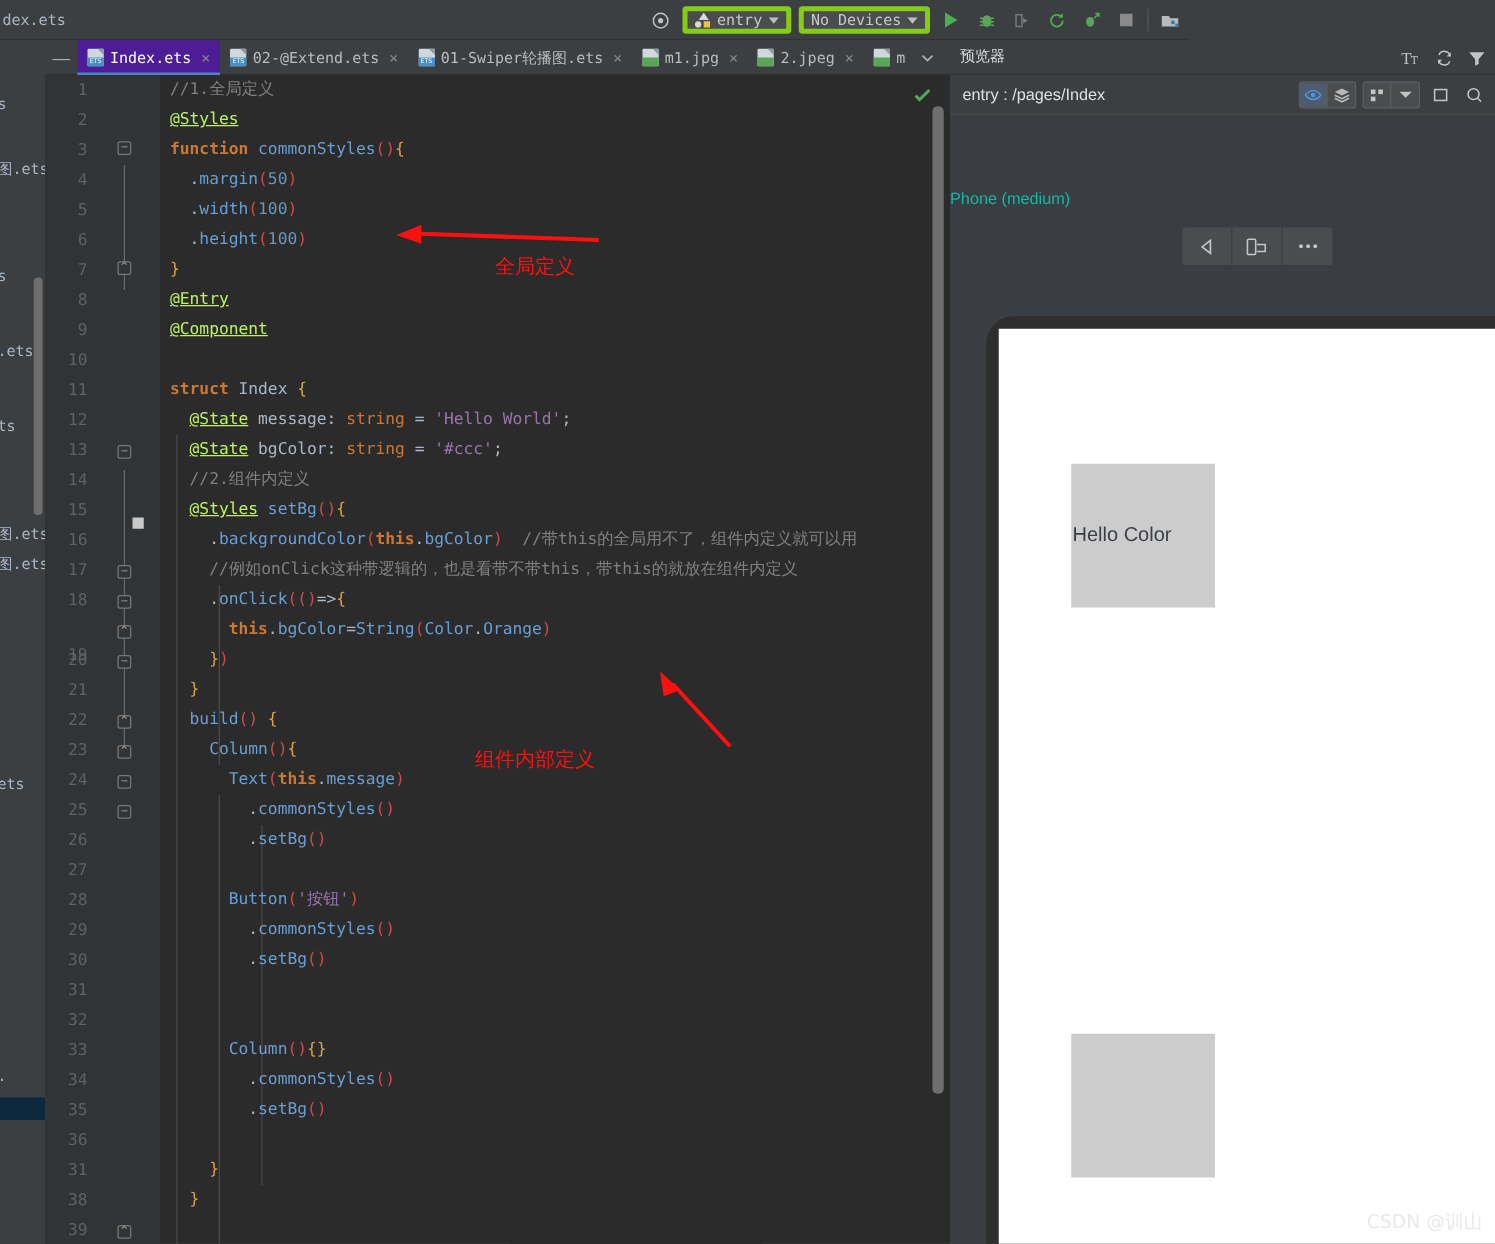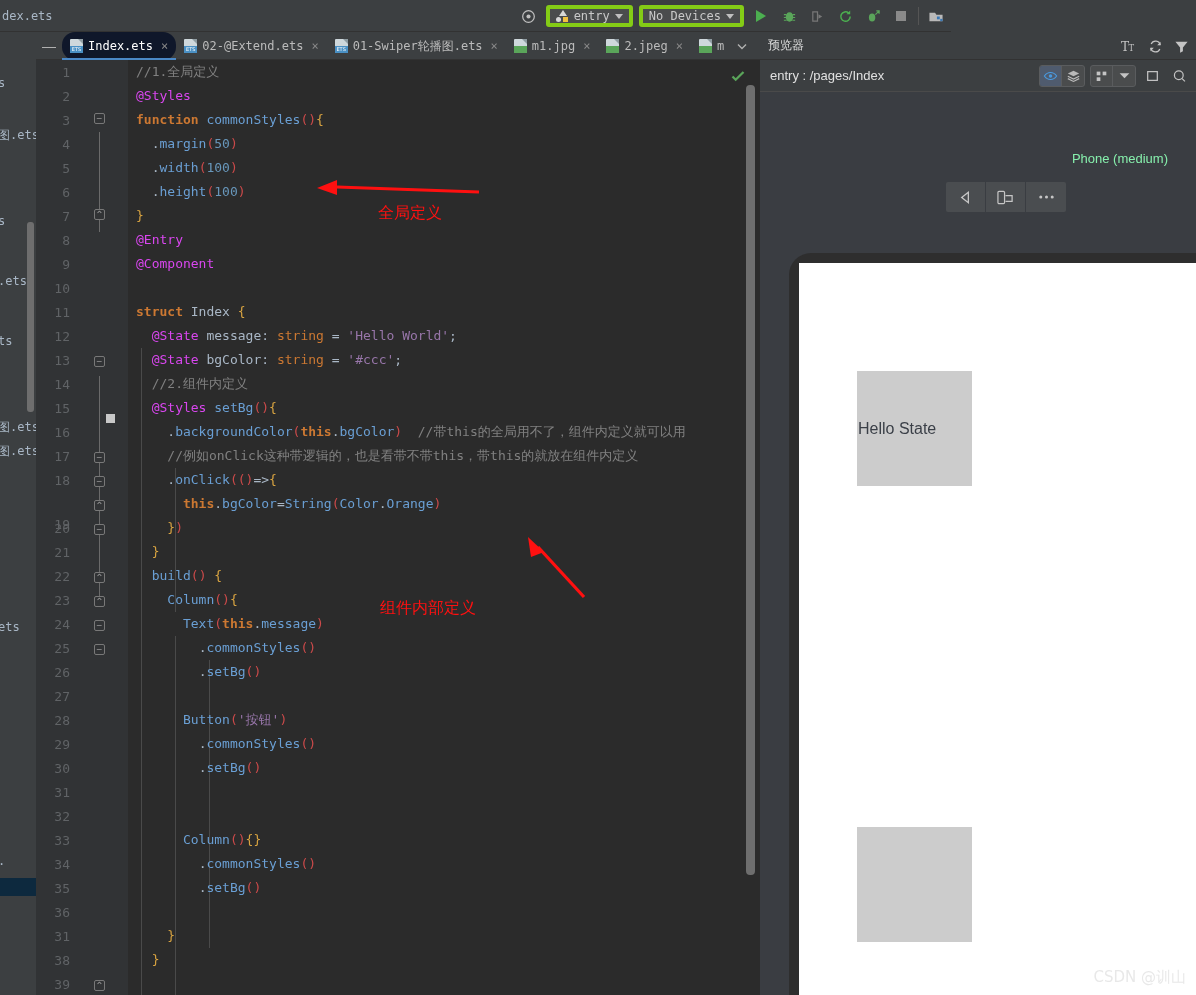--- a/index.html
+++ b/index.html
@@ -74,21 +74,21 @@
     position: absolute; left: 36px; top: 32px; width: 724px; height: 28px;
     background: #3c3f41; display: flex; align-items: stretch;
     border-bottom: 1px solid #323232;
   }
   .tab {
     display: flex; align-items: center; gap: 5px;
     padding: 0 8px; height: 28px;
     font-family: "DejaVu Sans Mono", monospace; font-size: 12px;
     color: #bbbbbb; white-space: nowrap; position: relative;
   }
-  .tab.active { background: #0f172a; color: #ffffff; border-radius: 13px; }
+  .tab.active { background: #4c1d95; color: #ffffff; }
   .tab.active::after {
     content: ""; position: absolute; left: 0; bottom: 0; width: 100%;
     height: 2px; background: #4a88c7;
   }
   .tab .x { color: #8a8a8a; font-size: 12px; margin-left: 3px; }
   .ficon { width: 13px; height: 14px; position: relative; flex: 0 0 auto; }
   .ficon .page {
     position: absolute; inset: 0; background: #cfd8dc;
     border-radius: 1px;
   }
@@ -136,21 +136,21 @@
   .code {
     position: absolute; left: 92px; top: 0; width: 632px; height: 935px;
     font-family: "DejaVu Sans Mono", monospace; font-size: 13px;
     line-height: 24px; white-space: pre;
   }
   .code-line { position: absolute; left: 8px; height: 24px; white-space: pre; }
 
   .indent-guide { position: absolute; width: 1px; background: #4a4a4a; }
 
   .cmt { color: #808080; }
-  .ann { color: #d946ef; }
+  .ann { color: #bef264; text-decoration: underline; }
   .kw  { color: #cc7832; font-weight: bold; }
   .typ { color: #a9b7c6; }
   .mth { color: #6a9fd4; }
   .num { color: #6897bb; }
   .str { color: #9876aa; }
   .par { color: #cc4a4a; }
   .brc { color: #d9a441; }
   .pln { color: #a9b7c6; }
   .thi { color: #cc7832; font-weight: bold; }
   .cls { color: #6a9fd4; }
@@ -198,22 +198,22 @@
     border-bottom: 1px solid #4a4a4a;
   }
   .pv-path { margin-left: 10px; font-size: 13px; color: #e0e0e0; }
   .pv-hdr-right { position: absolute; right: 6px; display: flex; align-items: center; gap: 5px; }
 
   .pv-body {
     position: absolute; left: 0; top: 60px; width: 436px; height: 903px;
     background: #3a3d42;
   }
   .dev-label {
-    position: absolute; top: 59px; width: 408px; text-align: right;
-    font-size: 13px; color: #86efac;
+    position: absolute; top: 59px; width: 408px; text-align: left;
+    font-size: 13px; color: #14b8a6;
   }
   .dev-ctrls {
     position: absolute; top: 90px; left: 186px;
     display: flex; background: #4a4d50; border-radius: 2px; overflow: hidden;
   }
   .dev-btn { width: 40px; height: 30px; display: flex; align-items: center;
              justify-content: center; color: #c6c6c6;
              border-right: 1px solid #3a3d42; }
   .dev-btn:last-child { border-right: none; }
 
@@ -493,21 +493,21 @@
       <svg width="16" height="16" viewBox="0 0 16 16">
           <path d="M2.5 8.5l3.2 3.2L13.5 4" fill="none" stroke="#5aa55a" stroke-width="2.3"></path>
         </svg>
     </div>
     <div class="editor-scroll"></div>
 
     <svg style="position:absolute;left:275px;top:118px;" width="170" height="26">
       <path d="M168 14 L26 9" stroke="#ff1010" stroke-width="3.2" fill="none"></path>
       <path d="M6 10 L26 2 L26 17 Z" fill="#ff1010"></path>
     </svg>
-    <div class="anno-text" style="left:342px;top:143px;">全局定义</div>
+    <div class="anno-text" style="left:360px;top:143px;">全局定义</div>
 
     <svg style="position:absolute;left:450px;top:465px;" width="115" height="80">
       <path d="M98 72 L52 22" stroke="#ff1010" stroke-width="3.2" fill="none"></path>
       <path d="M42 12 L58 27 L45 32 Z" fill="#ff1010"></path>
     </svg>
     <div class="anno-text" style="left:344px;top:538px;">组件内部定义</div>
   </div>
 
   <div class="preview">
 
@@ -600,21 +600,21 @@
           <svg width="19" height="8" viewBox="0 0 20 8">
               <circle cx="4" cy="4" r="1.6" fill="#c6c6c6"></circle>
               <circle cx="10" cy="4" r="1.6" fill="#c6c6c6"></circle>
               <circle cx="16" cy="4" r="1.6" fill="#c6c6c6"></circle>
             </svg>
         </div>
       </div>
 
       <div class="phone-frame"></div>
       <div class="phone-screen">
-        <div class="pv-box" style="left:58px;top:108px;width:115px;height:115px;">Hello State</div>
+        <div class="pv-box" style="left:58px;top:108px;width:115px;height:115px;">Hello Color</div>
         <div class="pv-box" style="left:58px;top:564px;width:115px;height:115px;"></div>
       </div>
 
       <div class="watermark">CSDN @训山</div>
     </div>
   </div>
 
 </div>
 
 </body></html>

